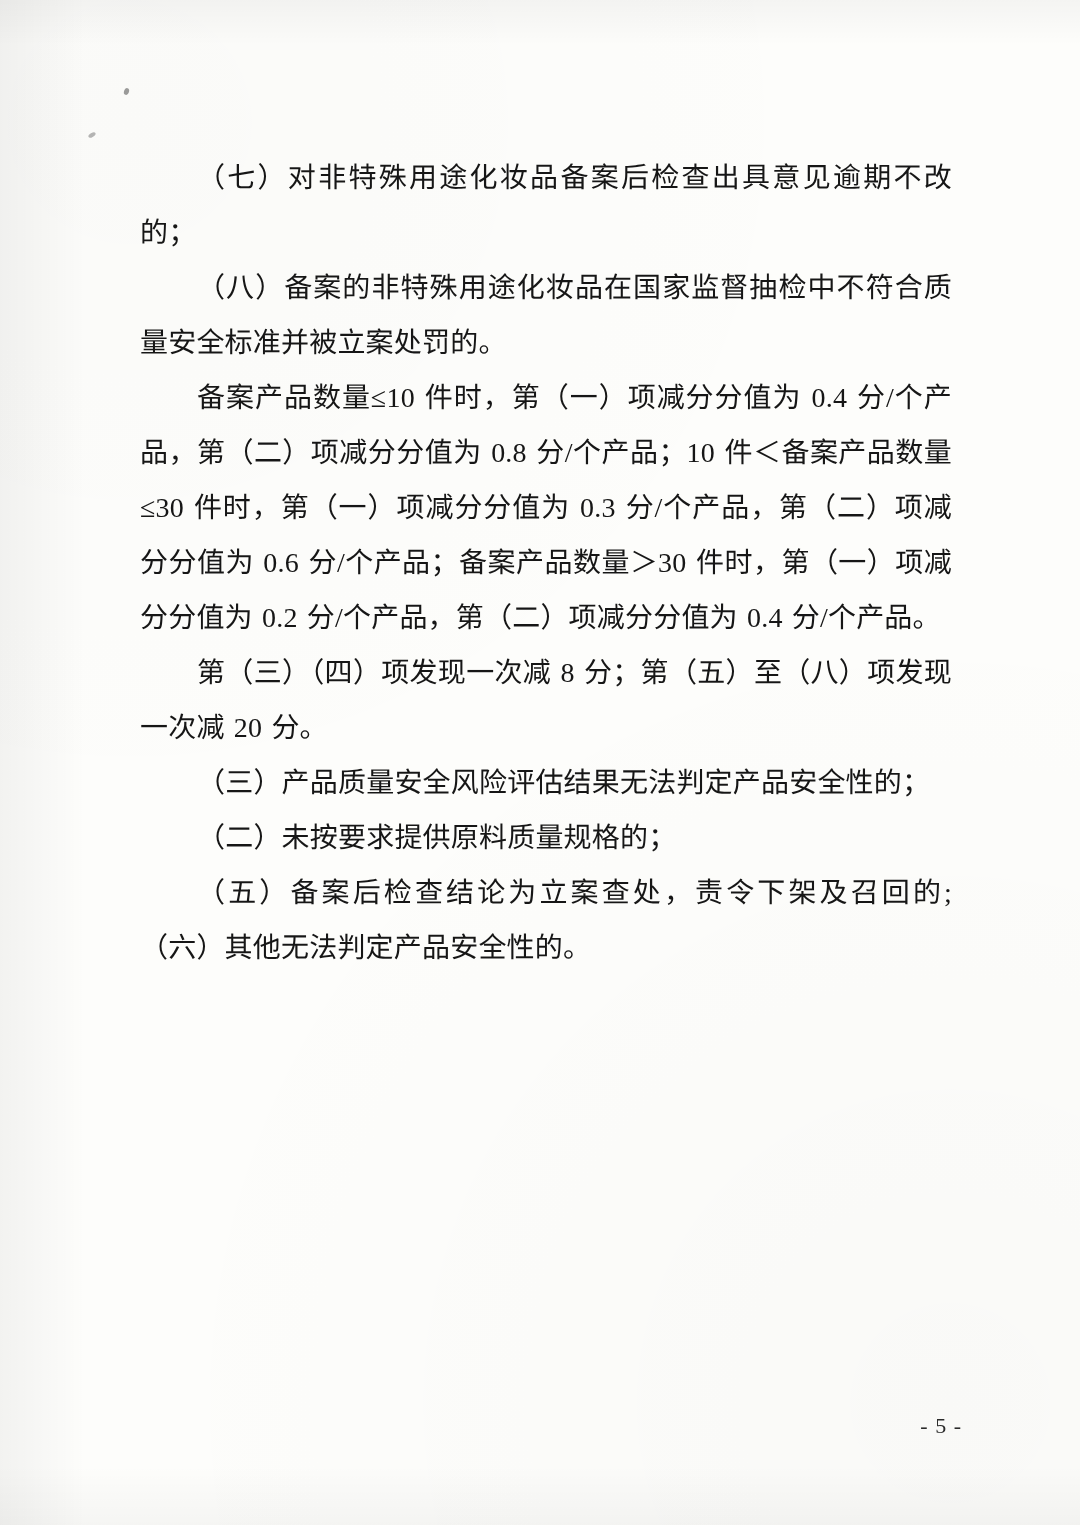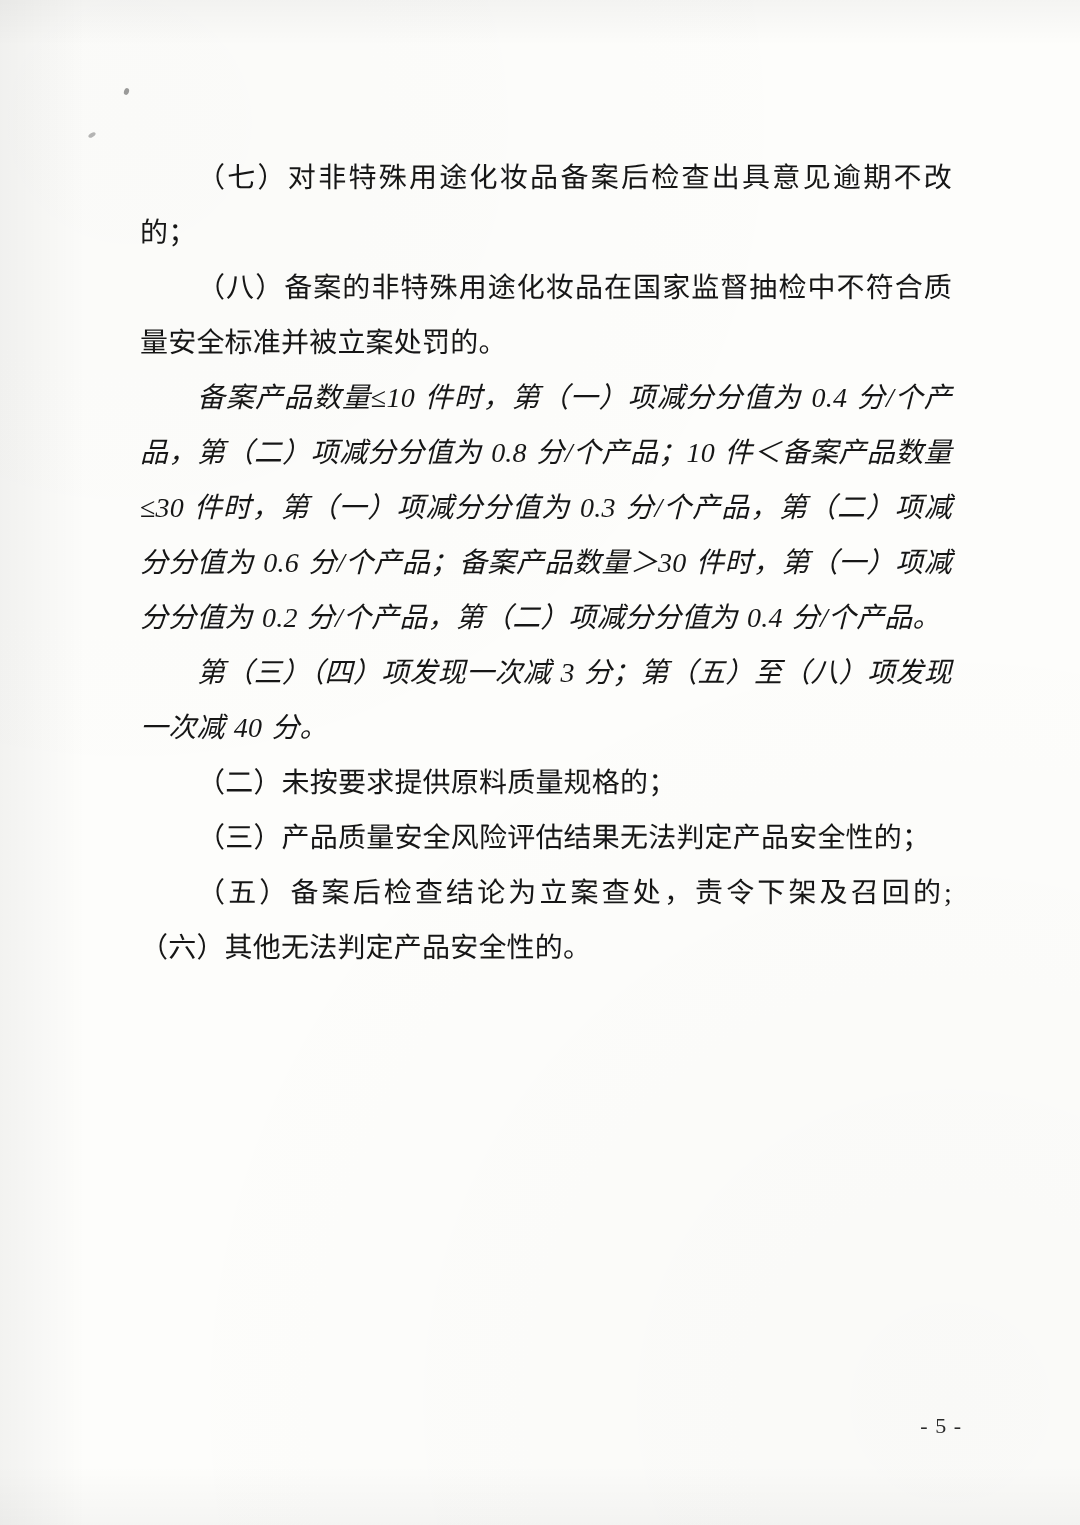--- a/index.html
+++ b/index.html
@@ -66,21 +66,20 @@
     letter-spacing: 0.2px;
     color: #161616;
   }
   p.para.indent { text-indent: 57px; }
   p.para b, .bold {
     font-weight: bold;
     letter-spacing: 1px;
   }
   .loose {
     word-spacing: 2px;
-    font-style: italic;
   }
   .page-number {
     position: absolute;
     right: 118px;
     bottom: 86px;
     font-size: 22px;
     color: #2a2a2a;
     font-family: "Liberation Serif", "DejaVu Serif", serif;
     letter-spacing: 1px;
   }
@@ -103,31 +102,31 @@
 
     <p class="para indent">
       <span>（八）备案的非特殊用途化妆品在国家监督抽检中不符合质量安全标准并被立案处罚的。</span>
     </p>
 
     <p class="para indent loose">
       <span>备案产品数量≤10 件时，第（一）项减分分值为 0.4 分/个产品，第（二）项减分分值为 0.8 分/个产品；10 件＜备案产品数量≤30 件时，第（一）项减分分值为 0.3 分/个产品，第（二）项减分分值为 0.6 分/个产品；备案产品数量＞30 件时，第（一）项减分分值为 0.2 分/个产品，第（二）项减分分值为 0.4 分/个产品。</span>
     </p>
 
     <p class="para indent loose">
-      <span>第（三）（四）项发现一次减 3 分；第（五）至（八）项发现一次减 40 分。</span>
+      <span>第（三）（四）项发现一次减 8 分；第（五）至（八）项发现一次减 20 分。</span>
     </p>
 
 
 
     <p class="para indent">
-      <span>（二）未按要求提供原料质量规格的；</span>
+      <span>（三）产品质量安全风险评估结果无法判定产品安全性的；</span>
     </p>
 
     <p class="para indent">
-      <span>（三）产品质量安全风险评估结果无法判定产品安全性的；</span>
+      <span>（二）未按要求提供原料质量规格的；</span>
     </p>
 
 
     <p class="para indent">
       <span>（五）备案后检查结论为立案查处，责令下架及召回的;（六）其他无法判定产品安全性的。</span>
     </p>
 
 
   </div>
 

